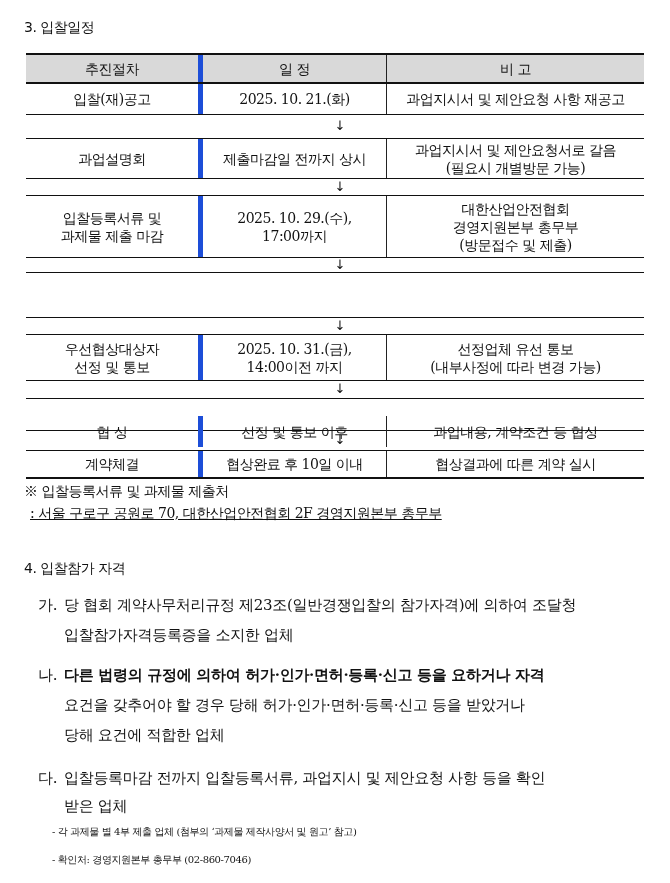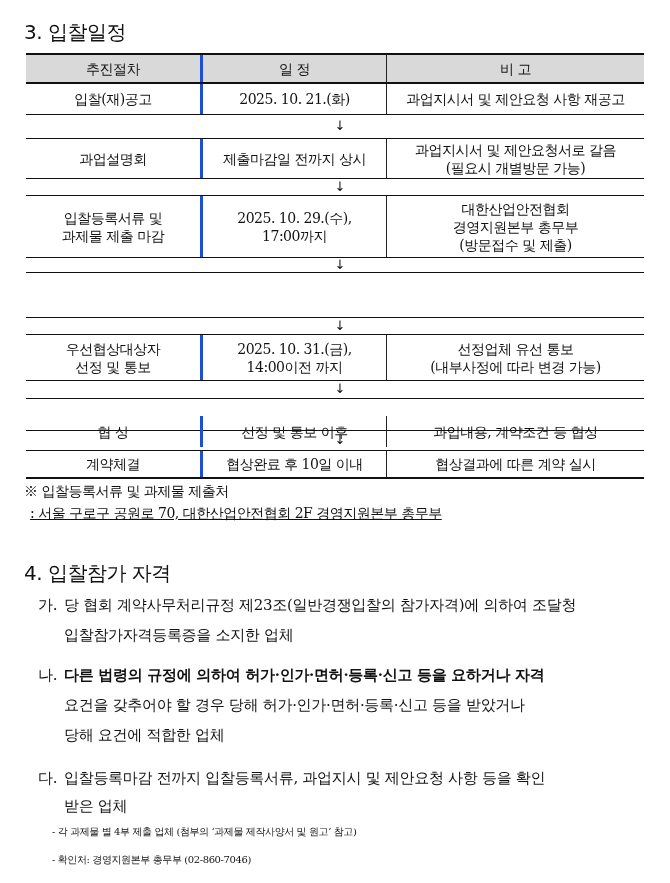--- a/index.html
+++ b/index.html
@@ -1,25 +1,25 @@
 <!DOCTYPE html>
 <html><head>
 <meta charset="utf-8">
 <style>
   html, body { margin:0; padding:0; background:#ffffff; }
   body { width:670px; height:883px; position:relative; overflow:hidden;
          font-family:"DejaVu Serif","Liberation Serif",serif; color:#111; }
   .abs { position:absolute; }
-  .h-section { font-family:"DejaVu Sans","Liberation Sans",sans-serif; font-size:20px; left:24px; letter-spacing:-0.5px; }
+  .h-section { font-family:"DejaVu Sans","Liberation Sans",sans-serif; font-size:14px; left:24px; letter-spacing:-0.5px; }
   .tbl { position:absolute; left:26px; width:618px; }
   .hline { position:absolute; left:0; width:618px; background:#111; }
   .row { position:absolute; left:0; width:618px; display:flex; }
   .cell { display:flex; align-items:center; justify-content:center; text-align:center;
           font-size:14px; line-height:18px; letter-spacing:-0.5px; white-space:pre-line; box-sizing:border-box; }
-  .c1 { width:177px; border-right:3px solid #1d4ed8; }
+  .c1 { width:177px; border-right:5px solid #1d4ed8; }
   .c2 { width:184px; border-right:1px solid #222; }
   .c3 { width:257px; }
   .hdr { background:#d9d9d9; }
   .arrow { position:absolute; left:304px; width:20px; text-align:center; font-size:13px; line-height:14px; color:#111;
            font-family:"DejaVu Sans",sans-serif; }
   .note { font-size:14px; letter-spacing:-0.5px; }
   .item { font-size:15px; letter-spacing:-0.3px; line-height:30px; }
   .sub { font-size:10px; letter-spacing:-0.4px; }
 </style>
 </head>

